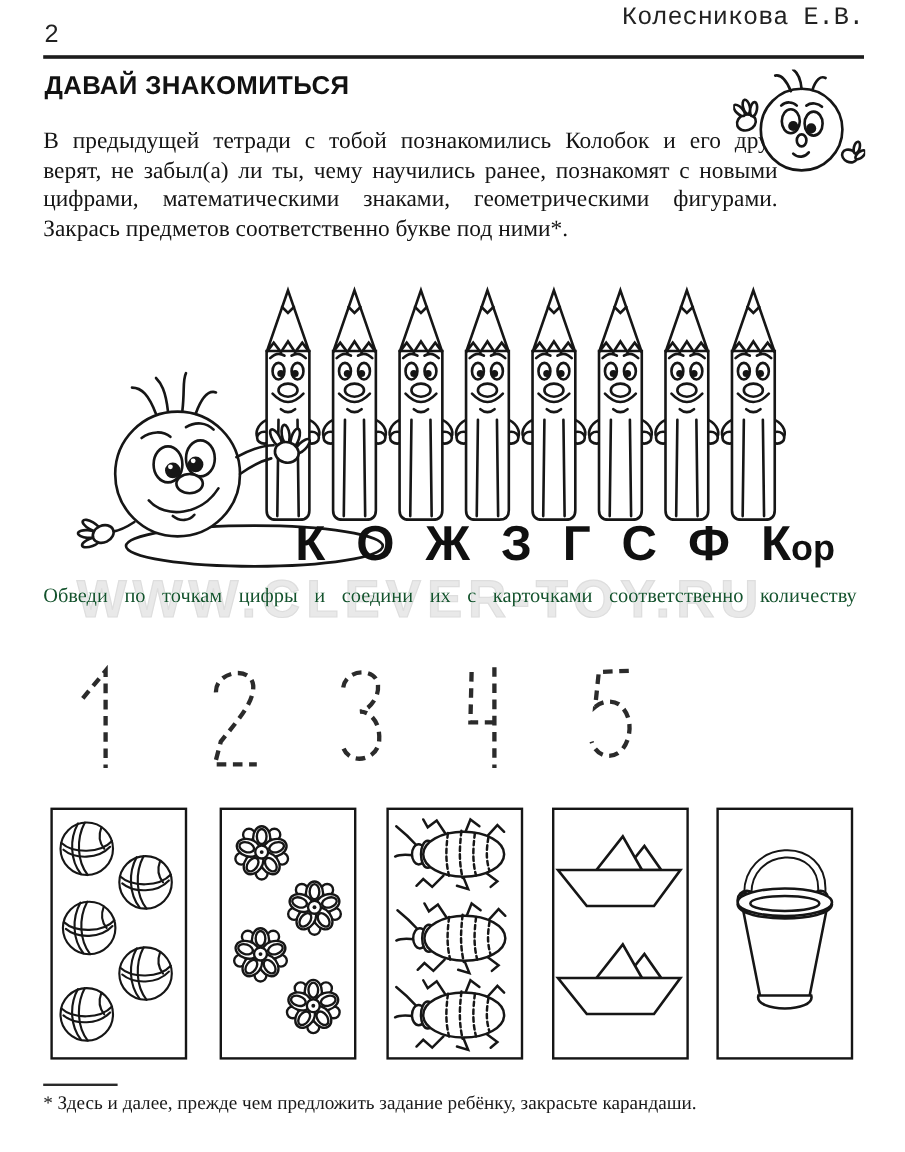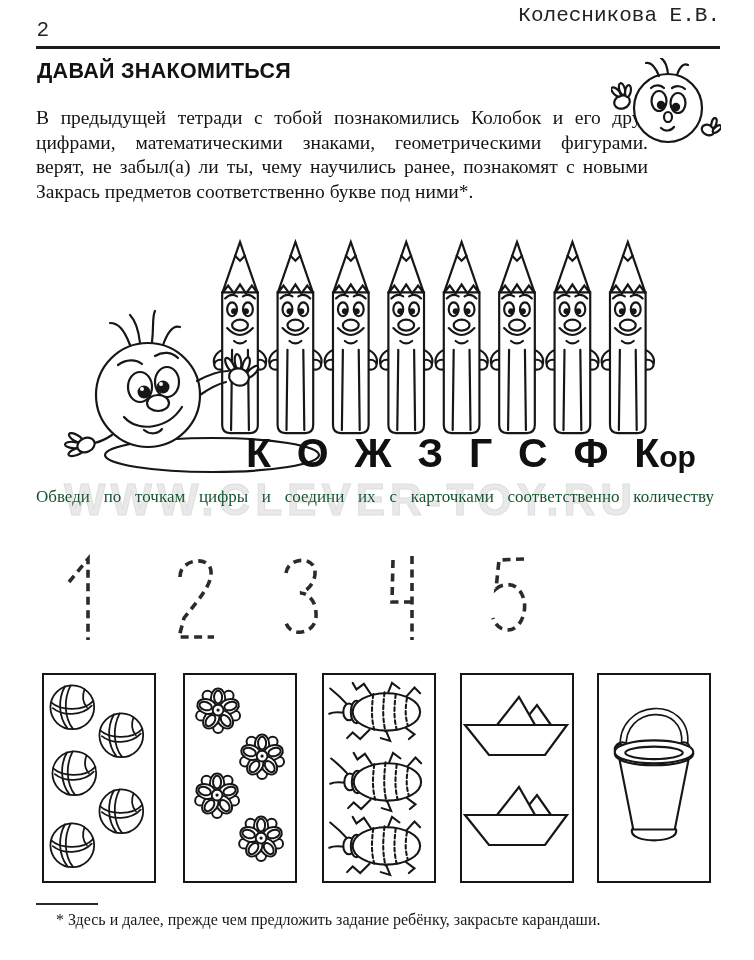--- a/index.html
+++ b/index.html
@@ -34,21 +34,21 @@
   .instruction{position:absolute;left:36px;top:484px;width:678px;font-size:17px;line-height:25px;color:#14532d;z-index:1;}
 
   .numbers-row{position:absolute;left:0;top:552px;width:754px;height:92px;z-index:1;}
   .numbers-row svg{position:absolute;top:0;}
 
   .cards{position:absolute;left:0;top:0;width:754px;height:960px;z-index:1;}
   .card{position:absolute;top:673px;width:114px;height:210px;border:2.5px solid #151515;background:#fff;box-sizing:border-box;}
   .card svg{position:absolute;}
 
   .foot-rule{position:absolute;left:36px;top:903px;width:62px;height:2px;background:#2a2a2a;}
-  .footnote{position:absolute;left:36px;top:911px;width:690px;font-size:16px;color:#191919;margin-left:20px;}
+  .footnote{position:absolute;left:36px;top:911px;width:690px;font-size:16px;color:#191919;}
 
   
   .s  {stroke:#161616;fill:#ffffff;stroke-width:2.2;}
   .sn {stroke:#161616;fill:none;stroke-width:2.2;stroke-linecap:round;}
   .sb {stroke:#161616;fill:#161616;stroke-width:0;}
 </style>
 </head>
 <body>
 
 <svg width="0" height="0" style="position:absolute" aria-hidden="true">
@@ -183,22 +183,22 @@
     <ellipse class="s" cx="48" cy="43" rx="7.5" ry="10"></ellipse>
     <ellipse class="s" cx="67" cy="45" rx="7.5" ry="10"></ellipse>
     <circle class="sb" cx="50" cy="47" r="4.2"></circle>
     <circle class="sb" cx="65" cy="49" r="4.2"></circle>
     <ellipse class="sn" stroke-width="1.8" cx="57" cy="59" rx="4" ry="5"></ellipse>
     <path class="sn" d="M50,70 C54,74 60,73 63,69"></path>
   </svg>
 
   <div class="intro">
     <div class="line-just">В предыдущей тетради с тобой познакомились Колобок и его дру-</div>
+    <div class="line-just">верят, не забыл(а) ли ты, чему научились ранее, познакомят с новыми</div>
     <div class="line-just">цифрами, математическими знаками, геометрическими фигурами.</div>
-    <div class="line-just">верят, не забыл(а) ли ты, чему научились ранее, познакомят с новыми</div>
     <div>Закрась предметов соответственно букве под ними*.</div>
   </div>
 
   <svg class="scene" width="650" height="245" viewBox="0 0 650 245">
     <ellipse class="sn" cx="152" cy="220" rx="107" ry="17"></ellipse>
     <g id="pencil-row">
         <use href="#sym-pencil" x="152" y="4" width="56" height="198"></use>
         <use href="#sym-pencil" x="207.4" y="4" width="56" height="198"></use>
         <use href="#sym-pencil" x="262.8" y="4" width="56" height="198"></use>
         <use href="#sym-pencil" x="318.2" y="4" width="56" height="198"></use>

